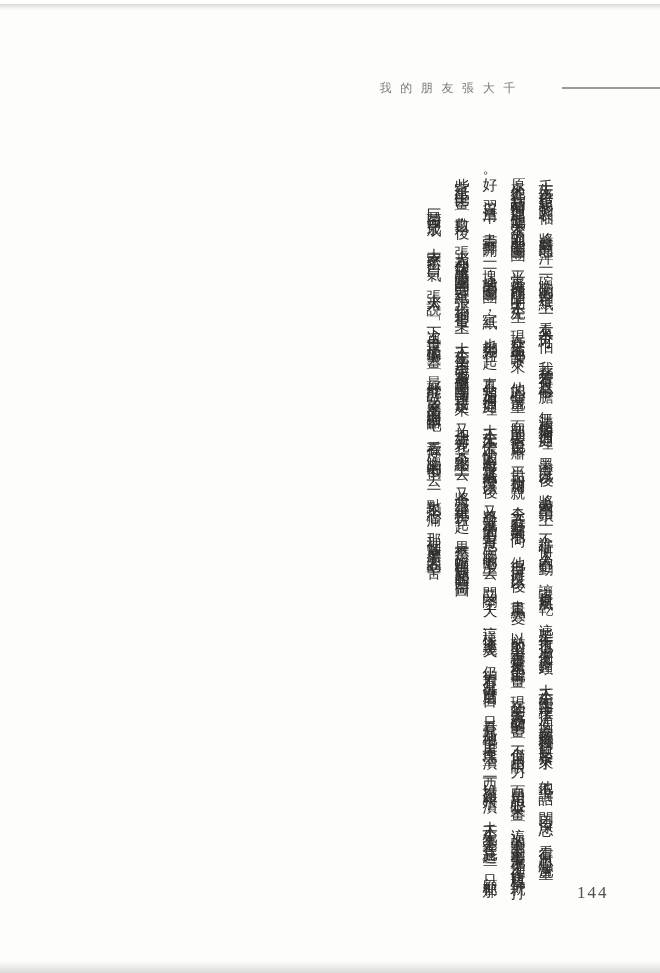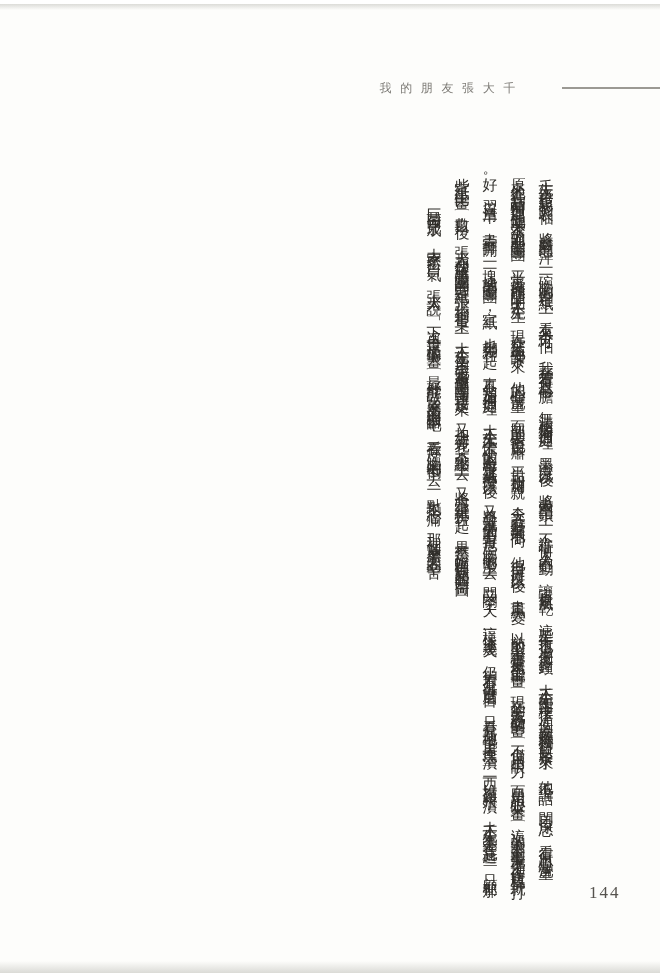--- a/index.html
+++ b/index.html
@@ -42,21 +42,21 @@
     text-orientation: upright;
     font-size: 15px;
     letter-spacing: 3.5px;
     line-height: 28px;
     color: #2f2d29;
     text-align: justify;
   }
   .para { margin: 0; }
   .para.indent { text-indent: 2em; }
   .page-number {
-    position: absolute; top: 879px; left: 589px;
+    position: absolute; top: 879px; left: 577px;
     font-size: 17px; color: #55524d; letter-spacing: 2px;
   }
 </style>
 </head>
 <body>
 
 <div class="page">
 
   <div class="edge-top"></div>
 

